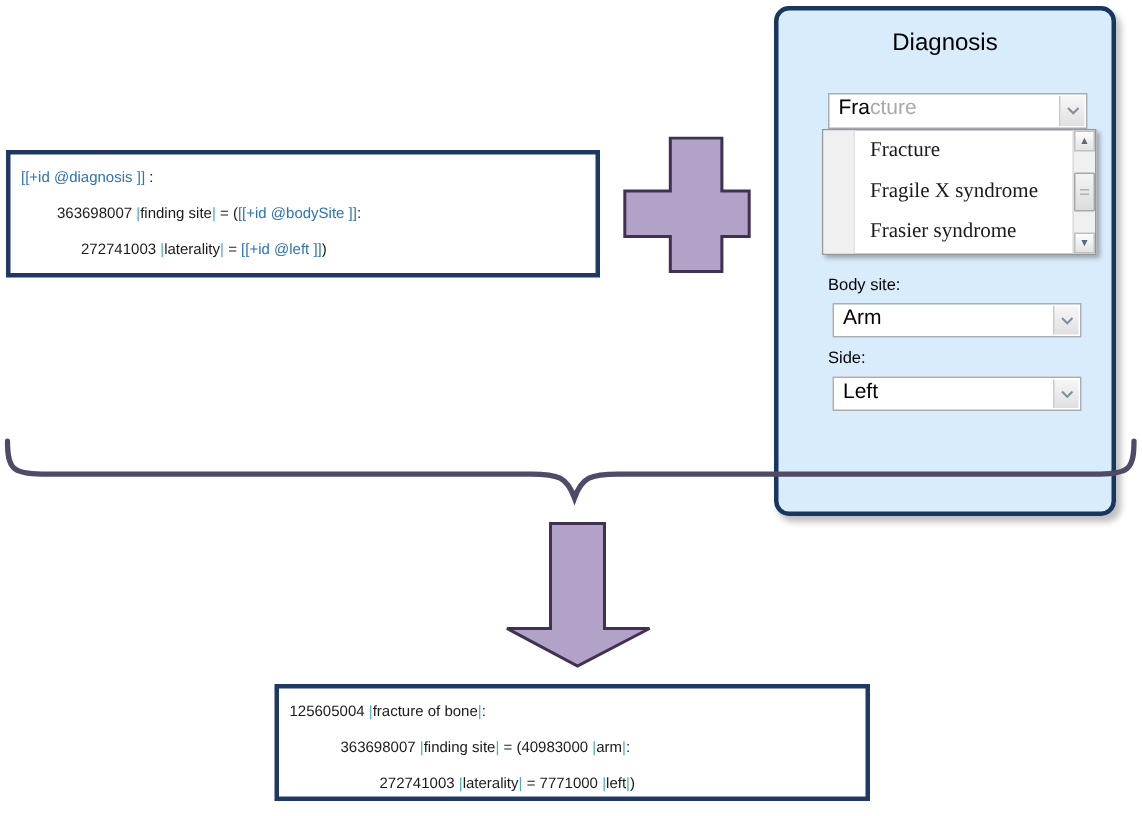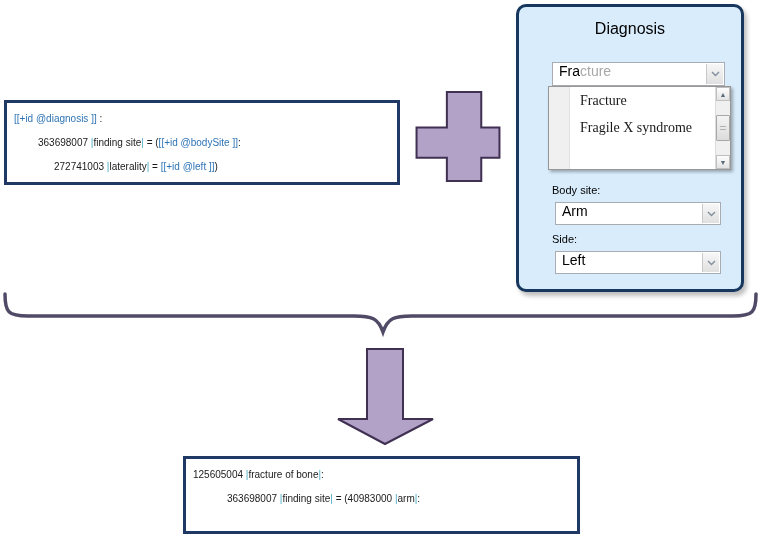--- a/index.html
+++ b/index.html
@@ -26,21 +26,21 @@
   .t-plain { color: #1a1a1a; }
   .t-slot  { color: #2e74b5; }
   .t-pipe  { color: #4aacc5; }
   
   .shape { position: absolute; }
   #plus-shape  { left: 412px; top: 91px;  width: 92px; height: 91px; }
   #brace-shape { left: 2px;   top: 288px; width: 757px; height: 52px; }
   #arrow-shape { left: 336px; top: 348px; width: 100px; height: 98px; }
   
   #diagnosis-panel {
-    position: absolute; left: 516px; top: 4px; width: 228px; height: 288px;
+    position: absolute; left: 516px; top: 4px; width: 228px; height: 340px;
     background: #d9ecfb; border: 3px solid #17375e; border-radius: 10px;
     box-shadow: 3px 4px 4px #bfbfbf;
   }
   #panel-title {
     position: absolute; top: 13px; left: 0; width: 100%;
     text-align: center; font-size: 16px; color: #000000;
   }
   .combo {
     position: absolute; background: #ffffff; border: 1px solid #a9acb0;
     display: flex; align-items: flex-start; padding-left: 6px;
@@ -114,20 +114,21 @@
             <polyline points="1,1 4.5,4.5 8,1" fill="none" stroke="#7f8f9d" stroke-width="1.4"></polyline>
           </svg>
       </span>
     </div>
 
     <div id="dropdown">
       <div id="dropdown-gutter"></div>
       <div id="dropdown-list">
         <div class="dd-item">Fracture</div>
         <div class="dd-item">Fragile X syndrome</div>
+        <div class="dd-item">Frasier syndrome</div>
       </div>
       <div id="dropdown-scrollbar">
         <div class="scroll-btn">▲</div>
         <div id="scroll-track">
           <div id="scroll-thumb"></div>
         </div>
         <div class="scroll-btn">▼</div>
       </div>
     </div>
 
@@ -156,15 +157,16 @@
     <path d="M 3 6 C 3 24 6 28 26 28 L 352 28 C 370 28 376 30 381 44 C 386 30 392 28 410 28 L 731 28 C 751 28 754 24 754 6" fill="none" stroke="#504a66" stroke-width="3.5" stroke-linecap="round"></path>
   </svg>
 
   <svg class="shape" id="arrow-shape" viewBox="0 0 100 98">
     <polygon points="31,1 67,1 67,71 97,71 49,96 2,71 31,71" fill="#b3a2c7" stroke="#403152" stroke-width="2"></polygon>
   </svg>
 
   <div class="code-box" id="result-box">
     <div class="code-line"><span class="t-plain">125605004 </span><span class="t-pipe">|</span><span class="t-plain">fracture of bone</span><span class="t-pipe">|</span><span class="t-plain">:</span></div>
     <div class="code-line rind1"><span class="t-plain">363698007 </span><span class="t-pipe">|</span><span class="t-plain">finding site</span><span class="t-pipe">|</span><span class="t-plain"> = (40983000 </span><span class="t-pipe">|</span><span class="t-plain">arm</span><span class="t-pipe">|</span><span class="t-plain">:</span></div>
+    <div class="code-line rind2"><span class="t-plain">272741003 </span><span class="t-pipe">|</span><span class="t-plain">laterality</span><span class="t-pipe">|</span><span class="t-plain"> = 7771000 </span><span class="t-pipe">|</span><span class="t-plain">left</span><span class="t-pipe">|</span><span class="t-plain">)</span></div>
   </div>
 
 </div>
 
 </body></html>

